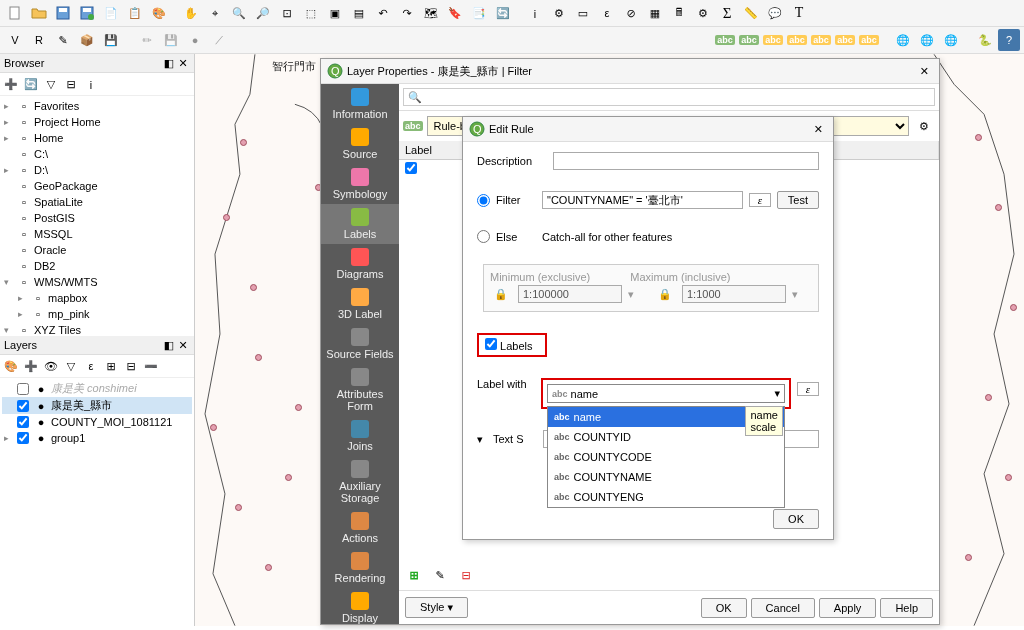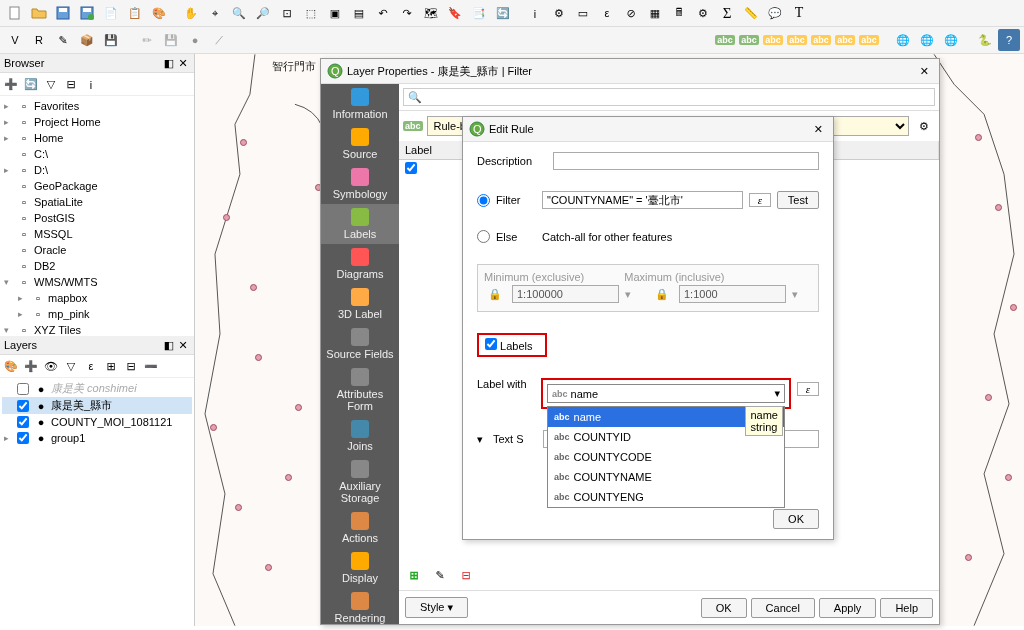--- a/index.html
+++ b/index.html
@@ -42,21 +42,21 @@
 .rule-row { display: flex; align-items: center; padding: 2px 6px; }
 .btnrow { display: flex; gap: 4px; padding: 6px; border-top: 1px solid #ddd; justify-content: flex-end; align-items: center; }
 .btn { padding: 3px 14px; border: 1px solid #999; background: #f5f5f5; cursor: pointer; border-radius: 2px; }
 .style-dd { margin-right: auto; }
 .edit-dlg { left: 462px; top: 116px; width: 372px; }
 .edit-body { padding: 10px 14px; display: flex; flex-direction: column; gap: 21px; }
 .frow { display: flex; align-items: center; gap: 6px; }
 .frow label { width: 70px; }
 .frow input[type=text] { flex: 1; padding: 2px 4px; border: 1px solid #aaa; }
 .eps { width: 22px; border:1px solid #aaa; text-align:center; cursor:pointer; font-style:italic; font-family:serif; }
-.scale-box { border: 1px solid #ccc; padding: 6px; background: #fafafa; color:#999;}
+.scale-box { border: 1px solid #ccc; padding: 6px; background: #fafafa; color:#999;margin-left:6px;}
 .labels-chk { border: 2px solid #d00; padding: 3px 6px; width: 70px; }
 .dropdown-box { border: 2px solid #d00; padding: 4px; position: relative; }
 .dd-sel { display: flex; align-items: center; border: 1px solid #888; padding: 2px 4px; background:#fff; }
 .dd-list { position: absolute; top: 26px; left: 4px; right: 4px; background: #fff; border: 1px solid #888; z-index: 10; }
 .dd-list .opt { padding: 4px 6px; cursor: pointer; display:flex; align-items:center; gap:4px;}
 .dd-list .opt.sel { background: #2a70e0; color: #fff; }
 .tooltip { position: absolute; right: 6px; top: 26px; background: #ffffe0; border: 1px solid #aaa; padding: 2px 4px; font-size: 10px; z-index: 20;}
 .cb { width:12px; height:12px; }
 .layers-list .node .cb{margin-right:2px;}
 .abc-tag{background:#8b7; color:#fff; border-radius:2px; padding:0 2px; font-size:9px; font-weight:bold;}
@@ -382,26 +382,26 @@
         </div>
         <div class="item">
           <span class="ico" style="background:#888"></span>
           <span>Auxiliary Storage</span>
         </div>
         <div class="item">
           <span class="ico" style="background:#d84"></span>
           <span>Actions</span>
         </div>
         <div class="item">
+          <span class="ico" style="background:#d84"></span>
+          <span>Rendering</span>
+        </div>
+        <div class="item">
           <span class="ico" style="background:#fa0"></span>
           <span>Display</span>
-        </div>
-        <div class="item">
-          <span class="ico" style="background:#d84"></span>
-          <span>Rendering</span>
         </div>
       </div>
     <div class="prop-main">
       <div class="search-row"><input type="text" placeholder="🔍" style=""></div>
       <div class="mode-row">
         <span class="abc-tag">abc</span>
         <select><option>Rule-based labeling</option></select>
         <span class="tb">⚙</span>
       </div>
       <div class="rule-hdr">
@@ -487,21 +487,21 @@
         </div>
         <div class="dd-list" id="dd-list">
             <div class="opt sel"><b style="font-size:9px;color:#fff">abc</b> name</div>
             <div class="opt"><b style="font-size:9px;color:#666">abc</b> COUNTYID</div>
             <div class="opt"><b style="font-size:9px;color:#666">abc</b> COUNTYCODE</div>
             <div class="opt"><b style="font-size:9px;color:#666">abc</b> COUNTYNAME</div>
             <div class="opt"><b style="font-size:9px;color:#666">abc</b> COUNTYENG</div>
           </div>
         <div class="tooltip">
           <div>name</div>
-          <div>string</div>
+          <div>scale</div>
         </div>
       </div>
       <span class="eps" style="margin-top:4px">ε</span>
     </div>
     <div class="frow">
       <span style="width:10px">▾</span>
       <label style="width:44px">Text S</label>
       <input type="text" style="width: 50px;" value="Lorem">
     </div>
     <div style="display:flex;justify-content:flex-end;margin-top:40px">

